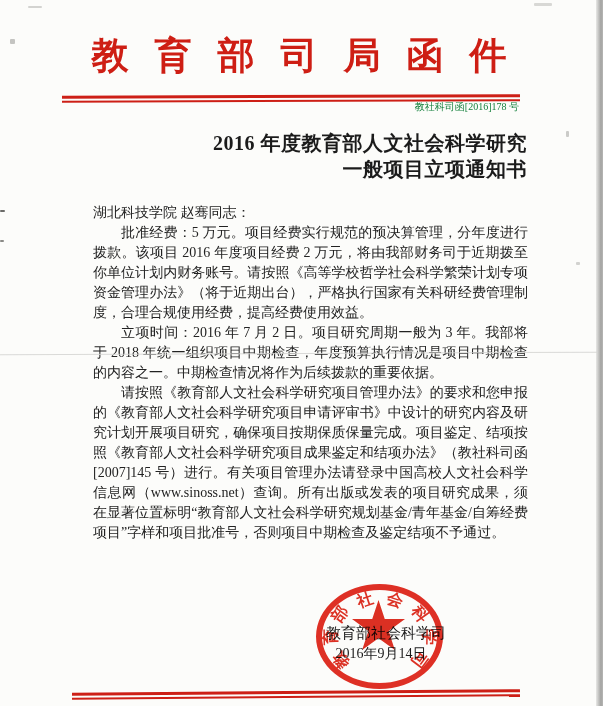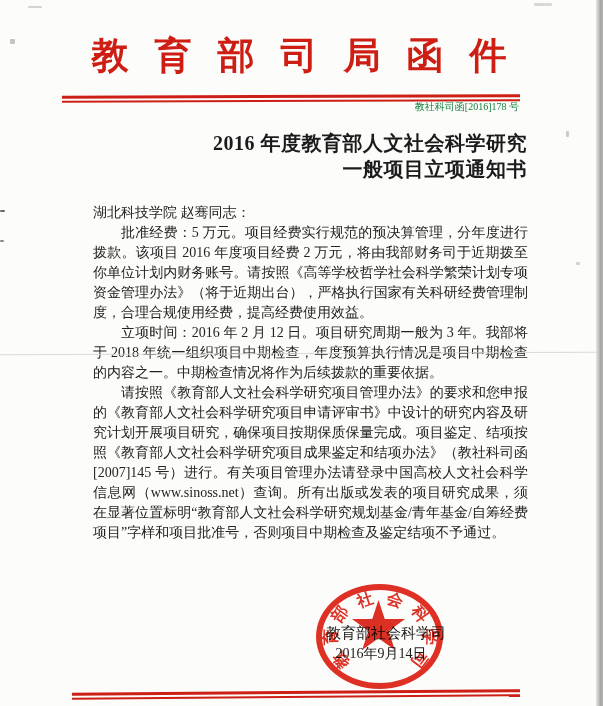--- a/index.html
+++ b/index.html
@@ -94,21 +94,21 @@
   <div class="ref-number">教社科司函[2016]178 号</div>
 
   <div class="doc-title">
     <div>2016 年度教育部人文社会科学研究</div>
     <div>一般项目立项通知书</div>
   </div>
 
   <div class="body-text" id="body-paragraphs">
       <p class="">湖北科技学院 赵骞同志：</p>
       <p class="indent">批准经费：5 万元。项目经费实行规范的预决算管理，分年度进行拨款。该项目 2016 年度项目经费 2 万元，将由我部财务司于近期拨至你单位计划内财务账号。请按照《高等学校哲学社会科学繁荣计划专项资金管理办法》（将于近期出台），严格执行国家有关科研经费管理制度，合理合规使用经费，提高经费使用效益。</p>
-      <p class="indent">立项时间：2016 年 2 月 12 日。项目研究周期一般为 3 年。我部将于 2018 年统一组织项目中期检查，年度预算执行情况是项目中期检查的内容之一。中期检查情况将作为后续拨款的重要依据。</p>
+      <p class="indent">立项时间：2016 年 7 月 2 日。项目研究周期一般为 3 年。我部将于 2018 年统一组织项目中期检查，年度预算执行情况是项目中期检查的内容之一。中期检查情况将作为后续拨款的重要依据。</p>
       <p class="indent">请按照《教育部人文社会科学研究项目管理办法》的要求和您申报的《教育部人文社会科学研究项目申请评审书》中设计的研究内容及研究计划开展项目研究，确保项目按期保质保量完成。项目鉴定、结项按照《教育部人文社会科学研究项目成果鉴定和结项办法》（教社科司函[2007]145 号）进行。有关项目管理办法请登录中国高校人文社会科学信息网（www.sinoss.net）查询。所有出版或发表的项目研究成果，须在显著位置标明“教育部人文社会科学研究规划基金/青年基金/自筹经费项目”字样和项目批准号，否则项目中期检查及鉴定结项不予通过。</p>
     </div>
 
   <div class="fold-line"></div>
 
   <div class="sig-org">教育部社会科学司</div>
   <div class="sig-date">2016年9月14日</div>
 
   <div class="seal">
     <div class="seal-ring"></div>

